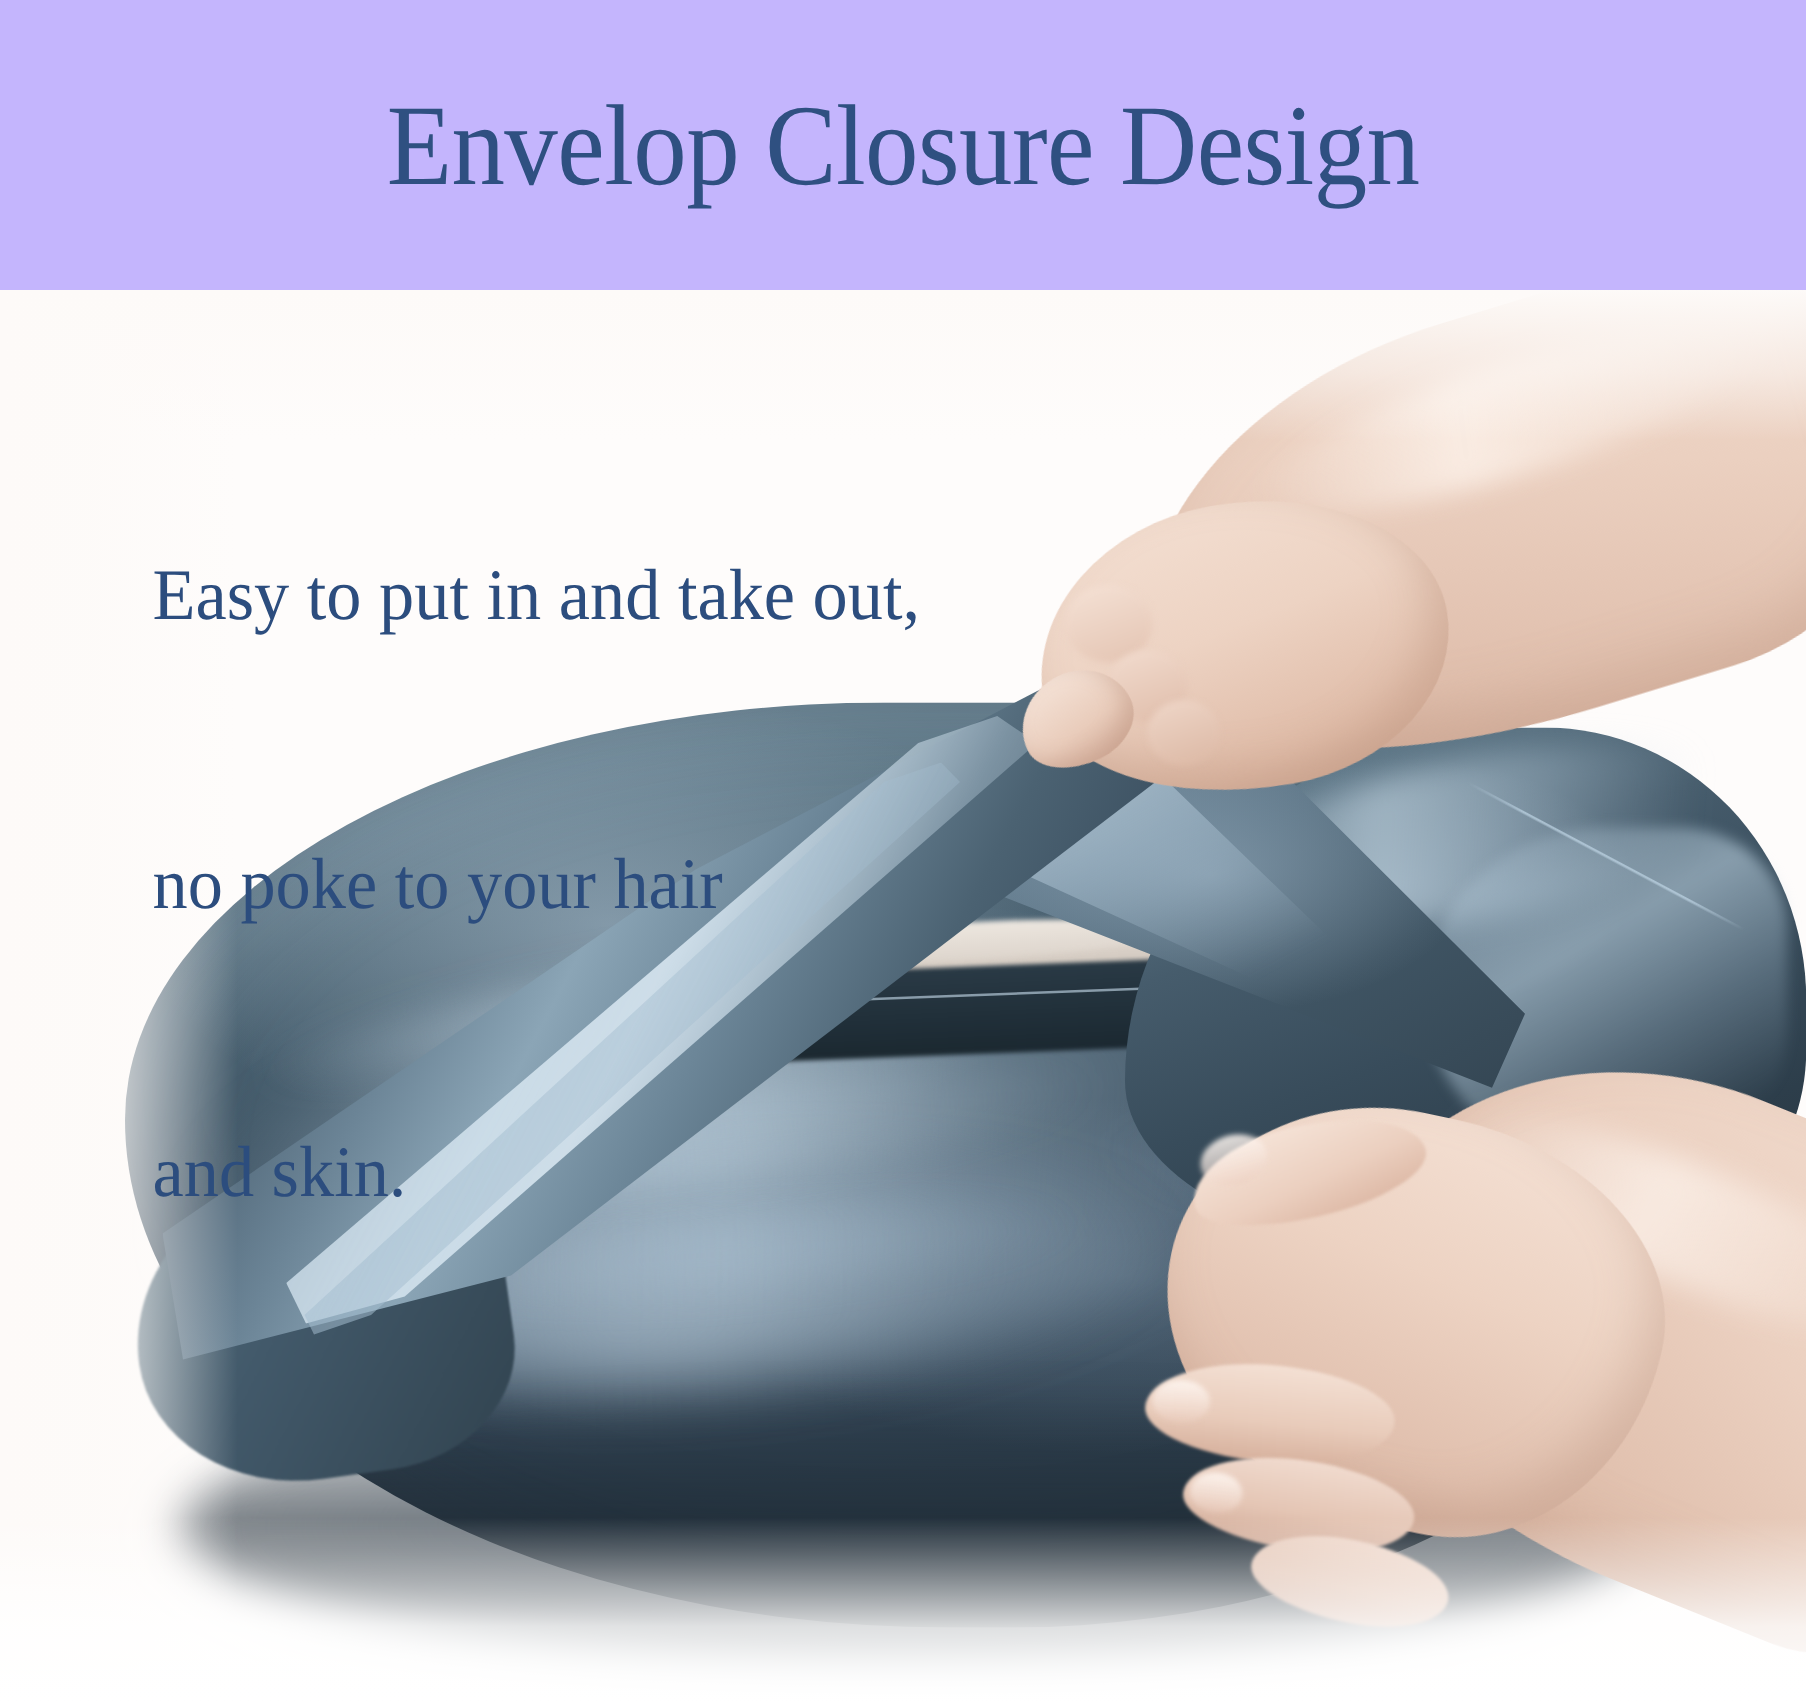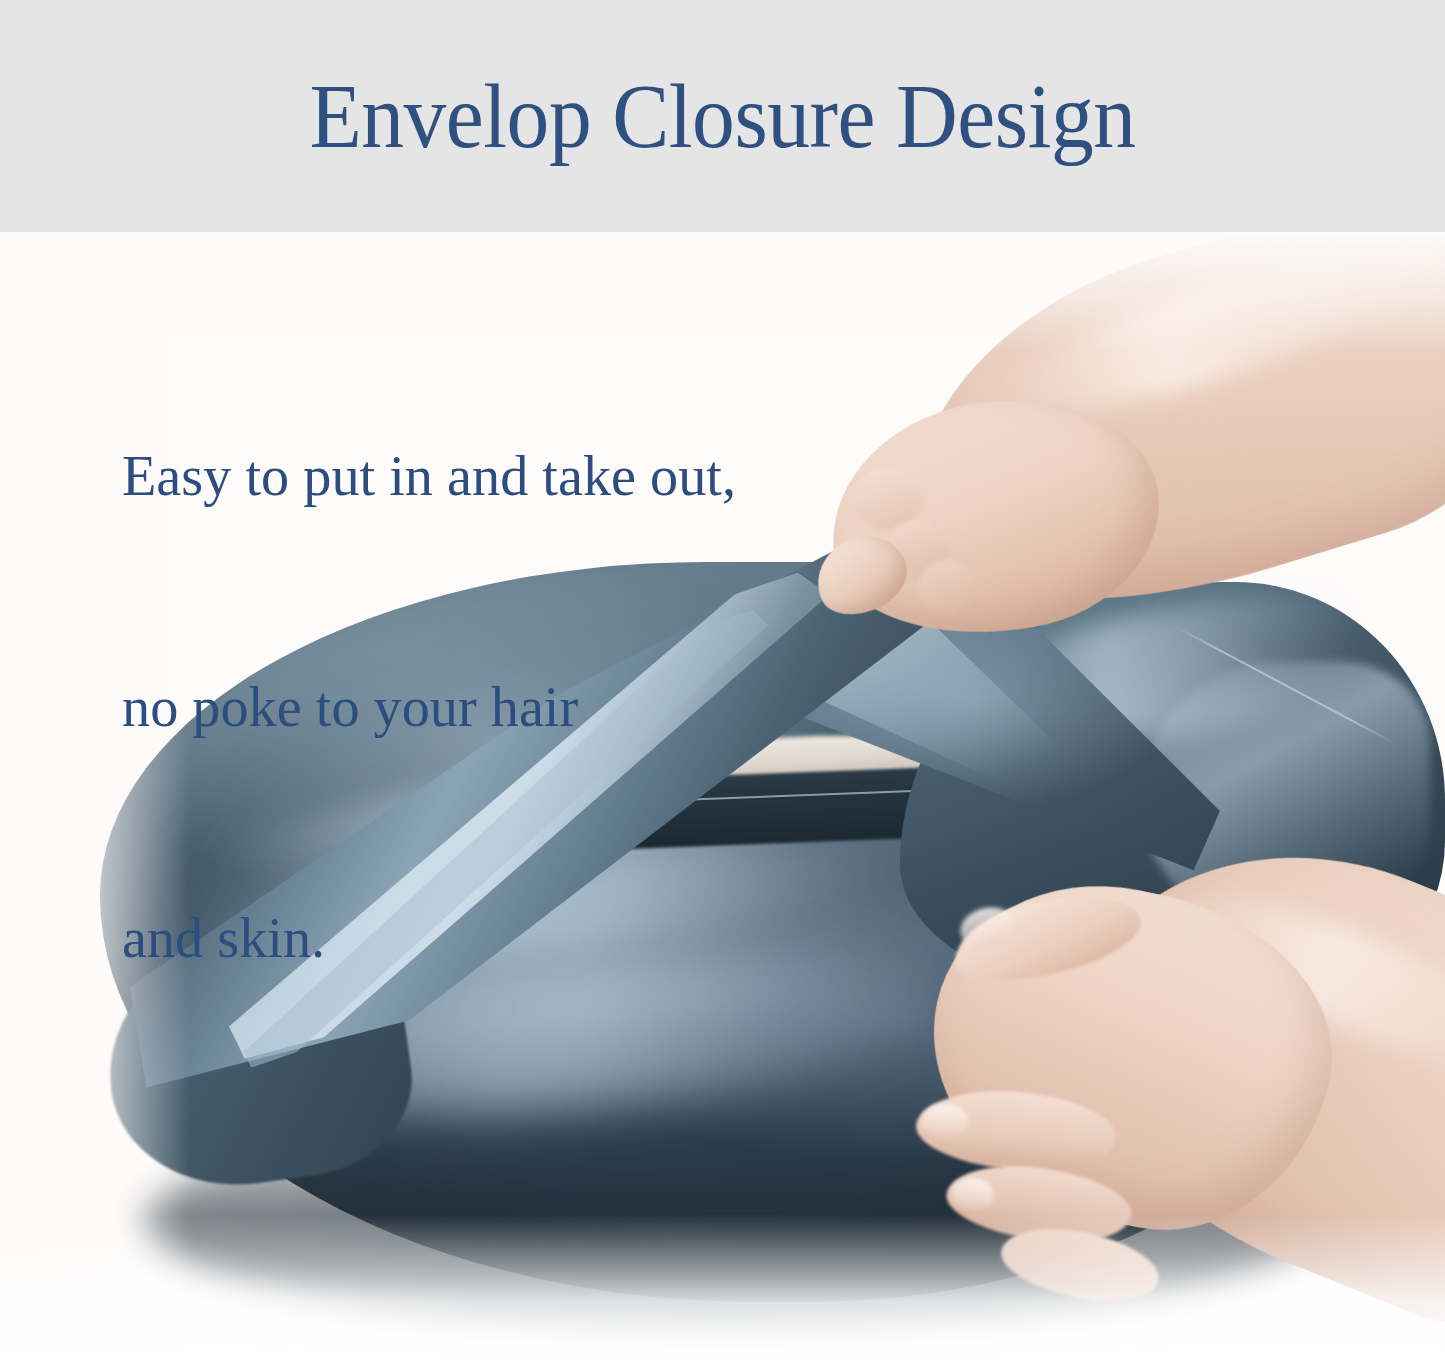--- a/index.html
+++ b/index.html
@@ -7,21 +7,21 @@
     width:1445px;height:1364px;
     background:#FFFFFF;
     font-family:"Liberation Serif", serif;
     overflow:hidden;
   }
   .page{position:relative;width:1445px;height:1364px;overflow:hidden;background:#FEFCFB;}
 
   
   .header-band{
     position:absolute;left:0;top:0;width:1445px;height:232px;
-    background:#e5e5e5;
+    background:#c4b5fd;
     z-index:6;
   }
   .page-title{
     position:absolute;left:0;top:0;width:1445px;height:232px;
     display:flex;align-items:center;justify-content:center;
     color:#2F5081;
     font-family:"Liberation Serif", serif;
     font-size:92px;
     line-height:1;
     letter-spacing:-0.5px;

